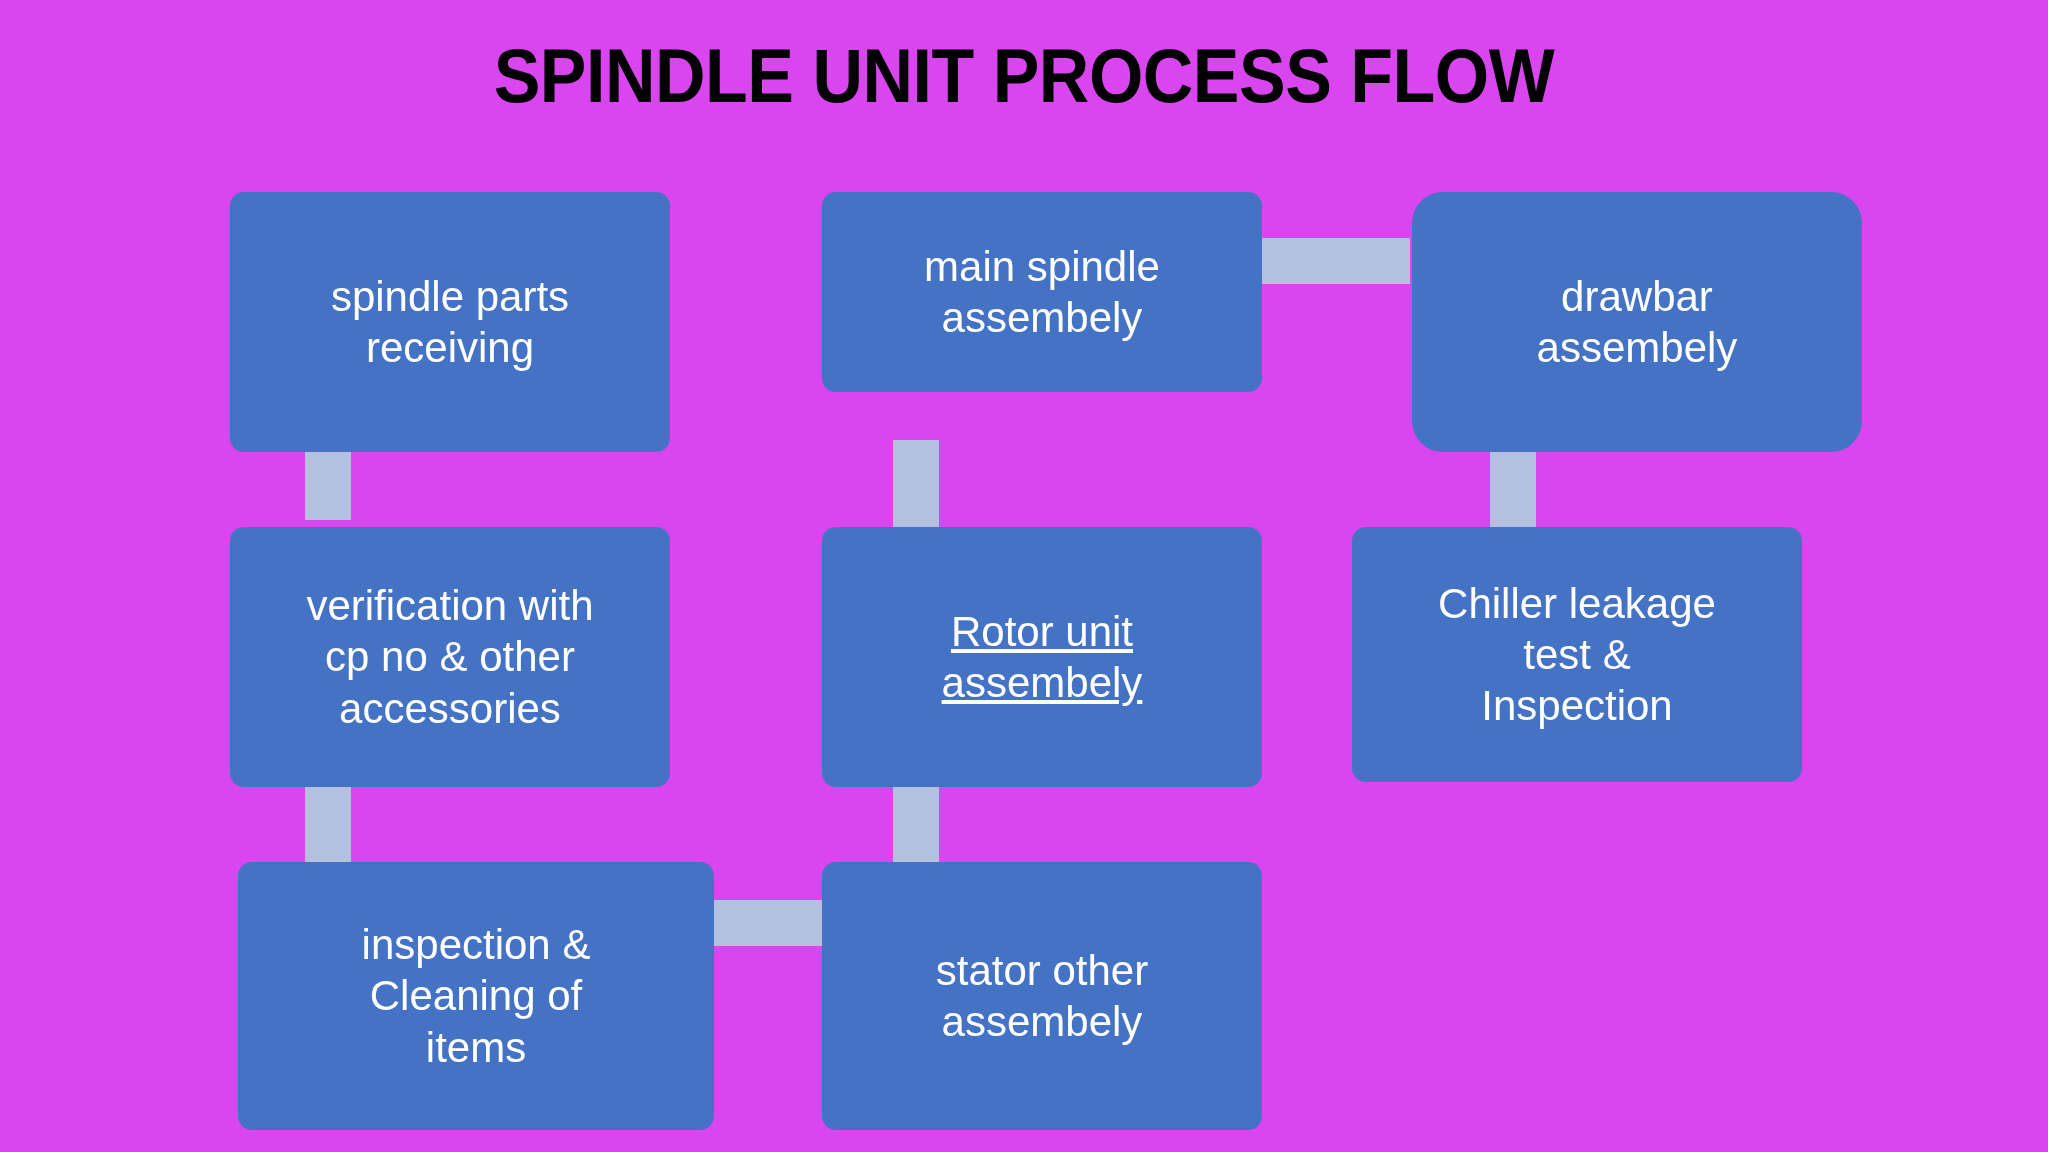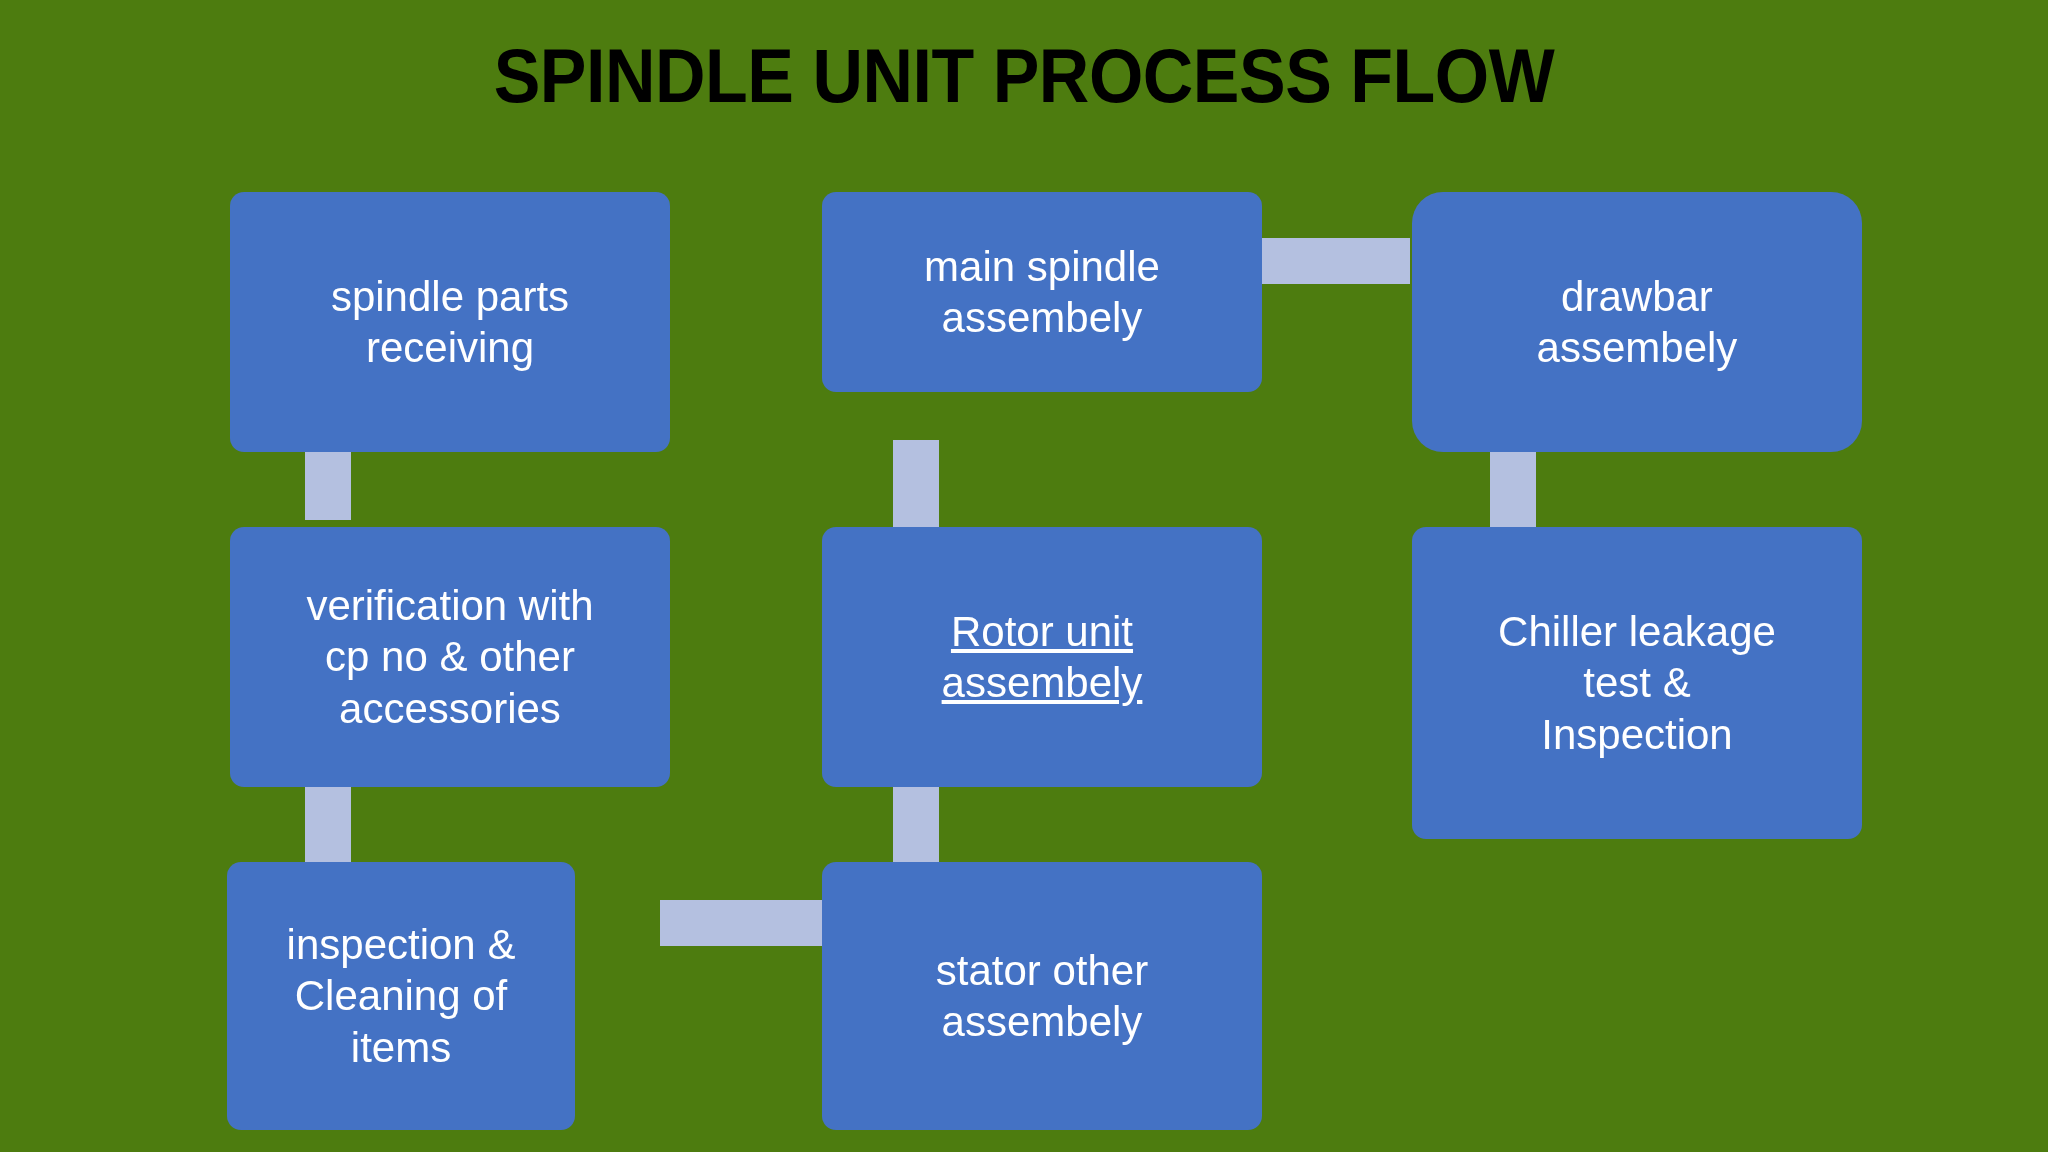--- a/index.html
+++ b/index.html
@@ -10,21 +10,21 @@
   body {
     width: 2048px;
     height: 1152px;
     overflow: hidden;
     font-family: "Liberation Sans", "DejaVu Sans", sans-serif;
   }
   #canvas {
     position: relative;
     width: 2048px;
     height: 1152px;
-    background: #4d7c0f;
+    background: #d946ef;
   }
   #chart-title {
     position: absolute;
     left: 0;
     top: 38px;
     width: 2048px;
     text-align: center;
     font-family: "Liberation Sans", "DejaVu Sans", sans-serif;
     font-weight: 700;
     font-size: 76px;
@@ -80,33 +80,33 @@
 
   <div class="connector" style="left:1490px; top:440px; width:46px; height:90px;"></div>
 
   <div class="node" style="left:230px; top:527px; width:440px; height:260px;">verification with
 cp no &amp; other
 accessories</div>
 
   <div class="node" style="left:230px; top:192px; width:440px; height:260px;">spindle parts
 receiving</div>
 
-  <div class="node" style="left:227px; top:862px; width:348px; height:268px;">inspection &amp;
+  <div class="node" style="left:238px; top:862px; width:476px; height:268px;">inspection &amp;
 Cleaning of
 items</div>
 
   <div class="node" style="left:822px; top:192px; width:440px; height:200px;">main spindle
 assembely</div>
 
   <div class="node" style="left:822px; top:527px; width:440px; height:260px;text-decoration:underline;">Rotor unit
 assembely</div>
 
   <div class="node" style="left:822px; top:862px; width:440px; height:268px;">stator other
 assembely</div>
 
   <div class="node" style="left:1412px; top:192px; width:450px; height:260px;border-radius:31px;">drawbar
 assembely</div>
 
-  <div class="node" style="left:1412px; top:527px; width:450px; height:312px;">Chiller leakage
+  <div class="node" style="left:1352px; top:527px; width:450px; height:255px;">Chiller leakage
 test &amp;
 Inspection</div>
 
 </div>
 
 </body></html>

